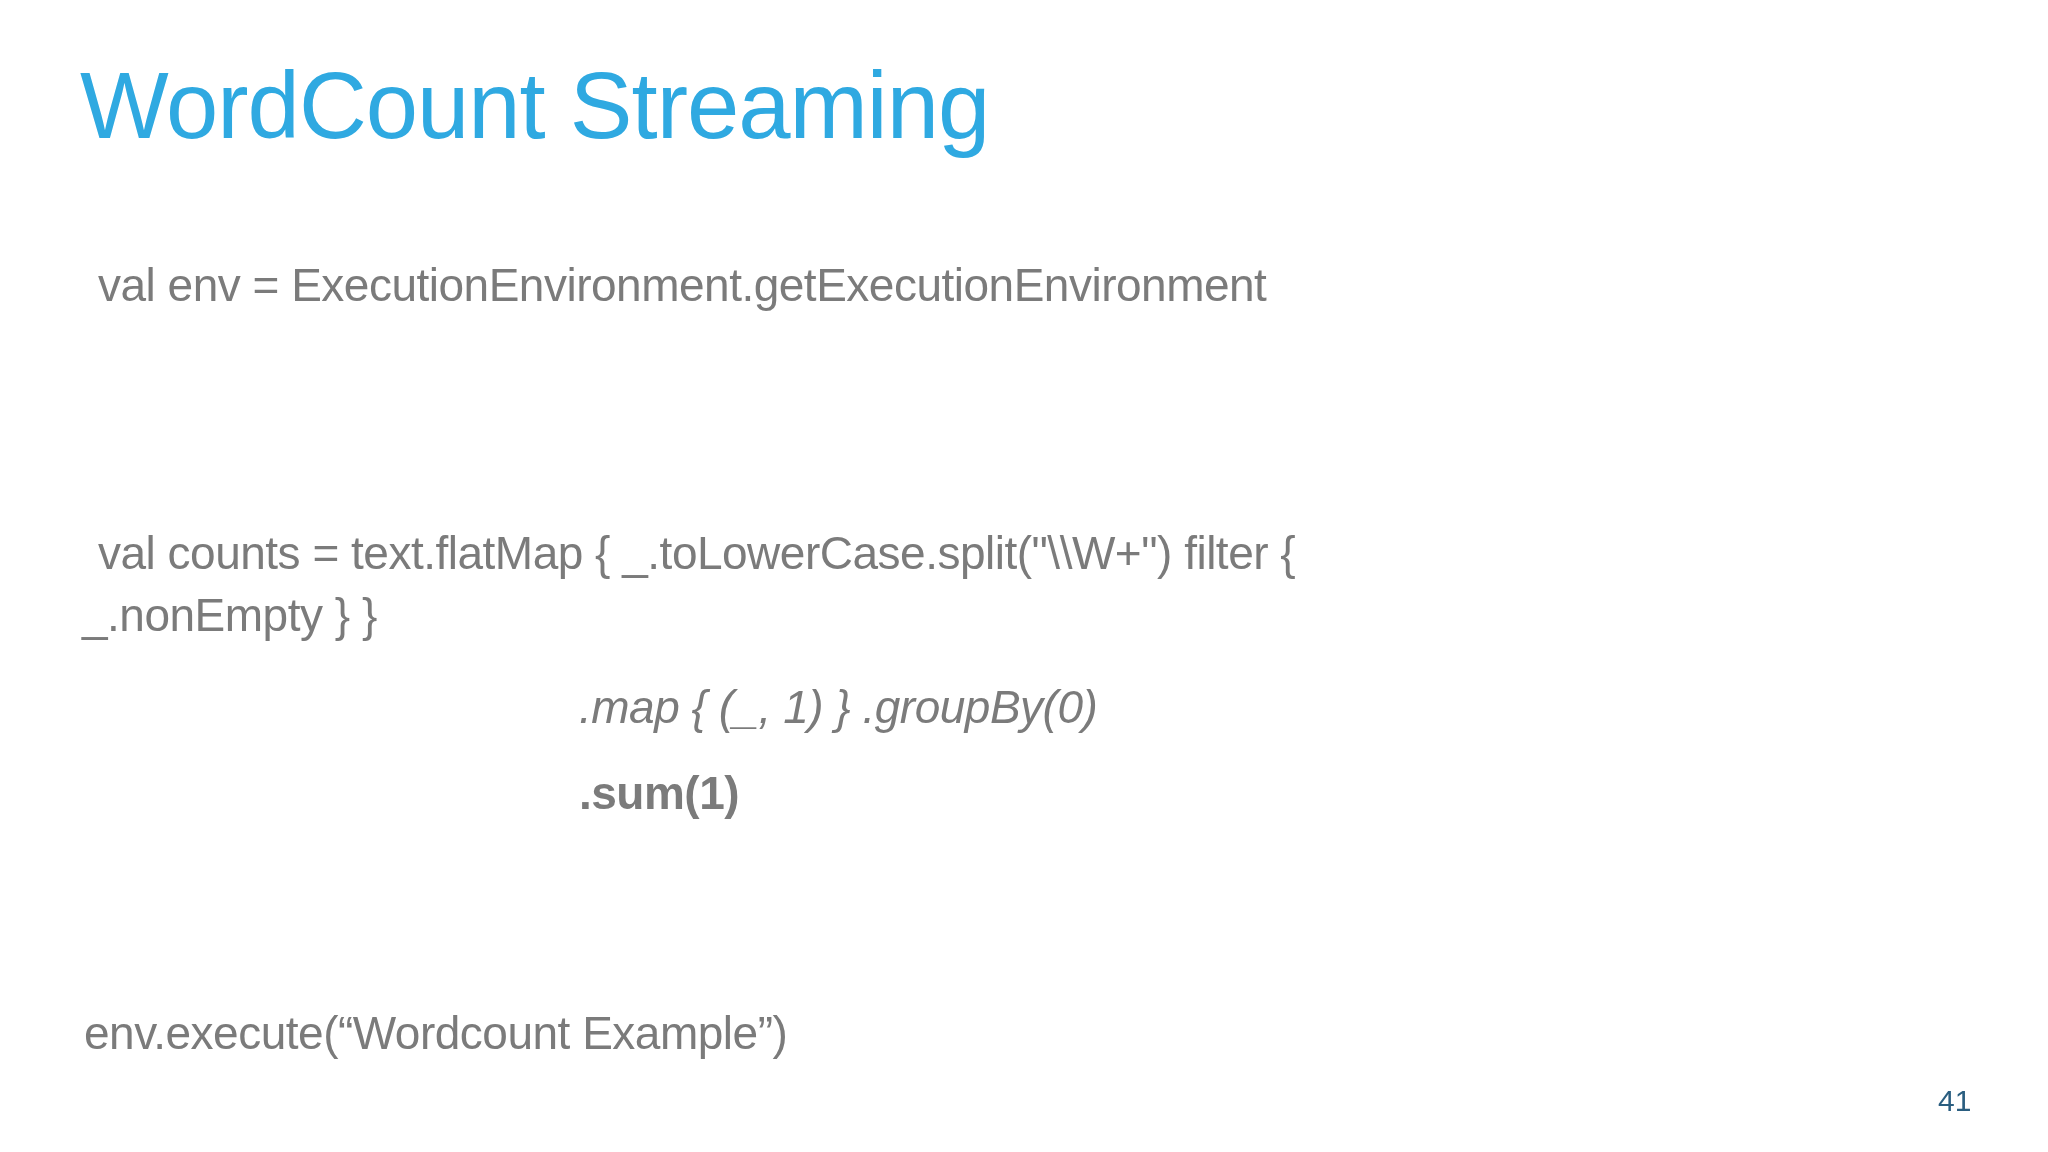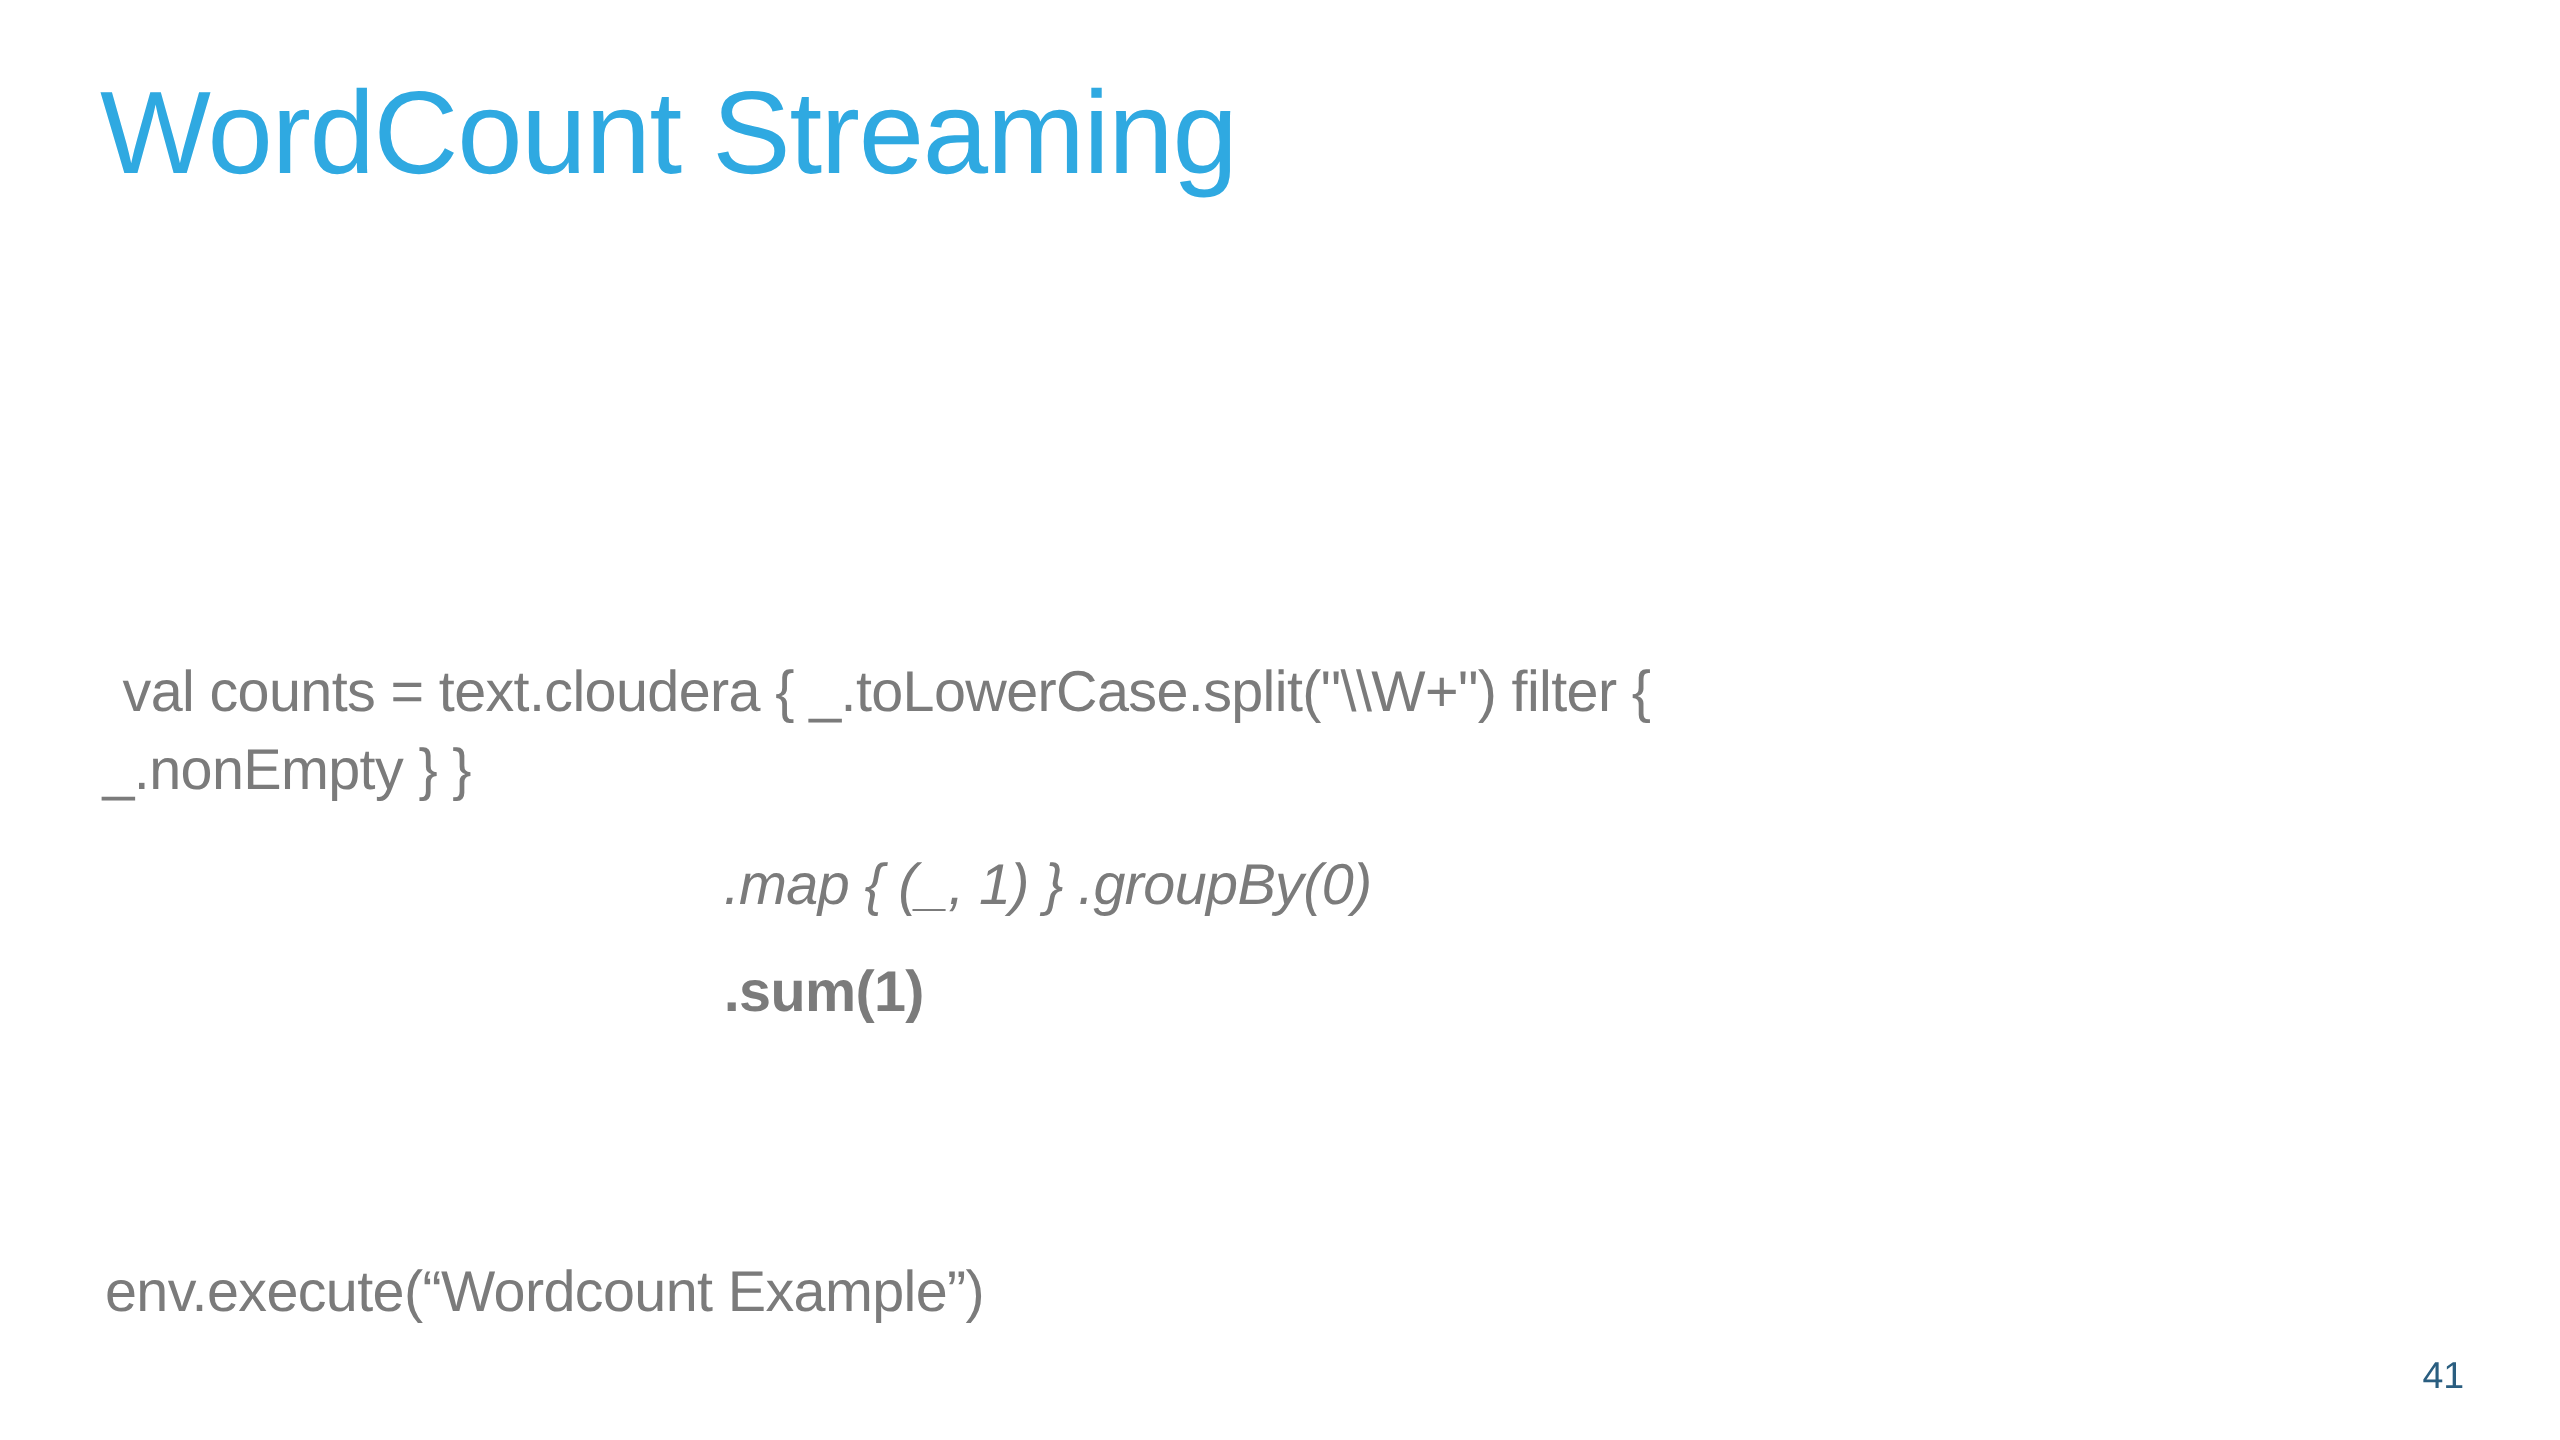--- a/index.html
+++ b/index.html
@@ -65,23 +65,24 @@
     line-height: 1.1;
   }
 </style>
 </head>
 <body>
 
 <div class="slide">
 
   <h1 class="title">WordCount Streaming</h1>
 
+  <div class="code gray line-env">val env = ExecutionEnvironment.getExecutionEnvironment</div>
 
 
-  <div class="code gray line-counts">val counts = text.cloudera { _.toLowerCase.split("\\W+") filter {</div>
+  <div class="code gray line-counts">val counts = text.flatMap { _.toLowerCase.split("\\W+") filter {</div>
 
   <div class="code gray line-nonempty">_.nonEmpty } }</div>
 
   <div class="code gray line-map">.map { (_, 1) } .groupBy(0)</div>
 
   <div class="code gray line-sum">.sum(1)</div>
 
 
   <div class="code gray line-execute">env.execute(“Wordcount Example”)</div>
 

